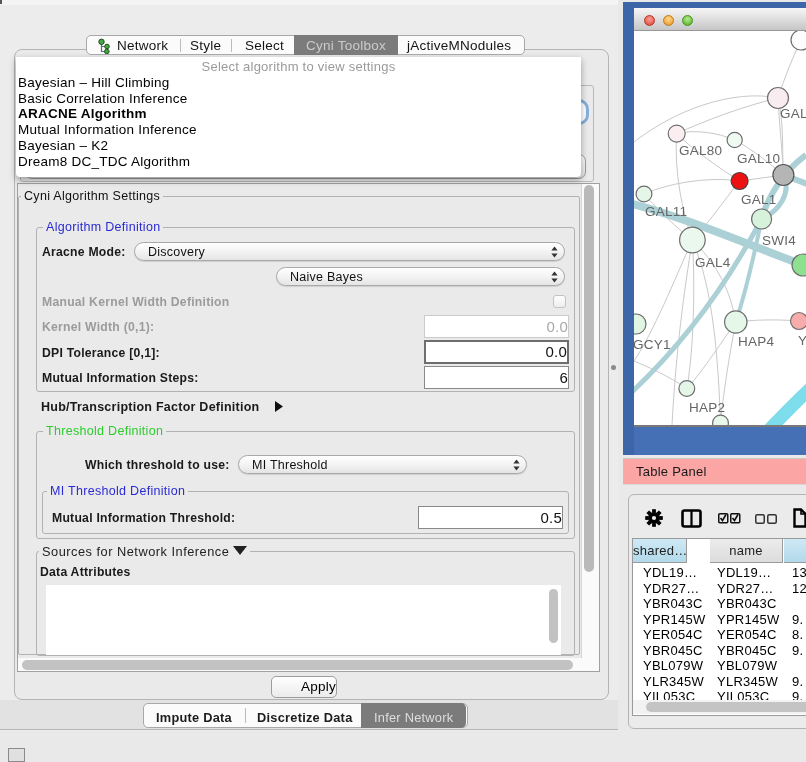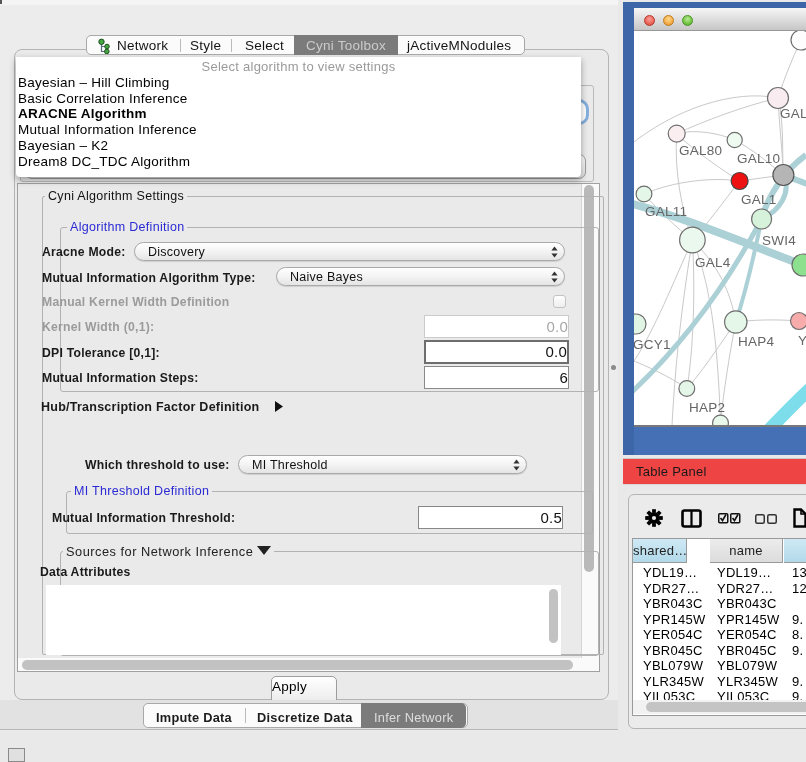--- a/index.html
+++ b/index.html
@@ -1,21 +1,21 @@
 <!DOCTYPE html>
 <html><head>
 <meta charset="utf-8">
 <style>
   * { margin:0; padding:0; box-sizing:border-box; }
   html,body { width:806px; height:762px; overflow:hidden; background:#e9e9e9;
     font-family:"Liberation Sans", sans-serif; letter-spacing:0.25px; }
   .abs { position:absolute; }
   .lbl { font-size:12.2px; font-weight:bold; color:#1a1a1a; white-space:nowrap; }
   .dis { color:#9b9b9b; }
-  .grp { position:absolute; border:1px solid #b2b2b2; border-radius:3px;margin-left:24px; }
+  .grp { position:absolute; border:1px solid #b2b2b2; border-radius:3px; }
   .gt  { position:absolute; top:-8px; background:#eaeaea; padding:0 3px; font-size:12.5px; white-space:nowrap; letter-spacing:0.3px; }
   .combo { position:absolute; border:1px solid #a9a9a9; border-radius:10px;
      background:linear-gradient(#ffffff,#f2f2f2 55%,#e4e4e4); box-shadow:0 1px 1px rgba(0,0,0,.12); }
   .combo .ct { position:absolute; left:13px; top:50%; transform:translateY(-50%); font-size:12.5px; color:#111; }
   .fld { position:absolute; background:#fff; font-size:15px; color:#111; text-align:right; padding-right:0; }
   .arrows { position:absolute; right:4px; top:50%; transform:translateY(-50%); }
 </style>
 </head>
 <body>
 
@@ -65,21 +65,20 @@
     <span class="gt" style="left:6px;color:#2a2ad4;">Algorithm Definition</span>
   </div>
   <span class="lbl abs" style="left:42px;top:245px;">Aracne Mode:</span>
   <div class="combo" style="left:134px;top:242px;width:431px;height:19px;">
     <span class="ct">Discovery</span>
     <svg class="arrows" width="11" height="13" viewBox="0 0 11 13">
         <path d="M5.5 1 L8.6 5 H2.4 Z" fill="#333"></path>
         <path d="M5.5 12 L8.6 8 H2.4 Z" fill="#333"></path>
       </svg>
   </div>
-  <span class="lbl abs" style="left:42px;top:271px;">Mutual Information Algorithm Type:</span>
   <div class="combo" style="left:276px;top:267px;width:289px;height:19px;">
     <span class="ct">Naive Bayes</span>
     <svg class="arrows" width="11" height="13" viewBox="0 0 11 13">
         <path d="M5.5 1 L8.6 5 H2.4 Z" fill="#333"></path>
         <path d="M5.5 12 L8.6 8 H2.4 Z" fill="#333"></path>
       </svg>
   </div>
   <span class="lbl dis abs" style="left:42px;top:295px;">Manual Kernel Width Definition</span>
   <div class="abs" style="left:553px;top:295px;width:13px;height:13px;border:1px solid #c3c3c3;border-radius:3px;background:linear-gradient(#fefefe,#eee);"></div>
   <span class="lbl dis abs" style="left:42px;top:320px;">Kernel Width (0,1):</span>
@@ -87,20 +86,23 @@
   <span class="lbl abs" style="left:42px;top:346px;">DPI Tolerance [0,1]:</span>
   <div class="fld" style="left:424px;top:340px;width:145px;height:24px;border:2px solid #6e6e6e;line-height:20px;">0.0</div>
   <span class="lbl abs" style="left:42px;top:371px;">Mutual Information Steps:</span>
   <div class="fld" style="left:424px;top:366px;width:145px;height:23px;border:1px solid #8a8a8a;line-height:21px;">6</div>
 
   <span class="lbl abs" style="left:41px;top:400px;font-size:12.5px;">Hub/Transcription Factor Definition</span>
   <svg class="abs" style="left:273px;top:400px;" width="12" height="13" viewBox="0 0 12 13">
       <path d="M2 1 L10 6.5 L2 12 Z" fill="#111"></path>
     </svg>
 
+  <div class="grp" style="left:36px;top:431px;width:539px;height:108px;">
+    <span class="gt" style="left:6px;color:#2ecc2e;">Threshold Definition</span>
+  </div>
   <span class="lbl abs" style="left:85px;top:458px;">Which threshold to use:</span>
   <div class="combo" style="left:238px;top:455px;width:289px;height:19px;">
     <span class="ct">MI Threshold</span>
     <svg class="arrows" width="11" height="13" viewBox="0 0 11 13">
         <path d="M5.5 1 L8.6 5 H2.4 Z" fill="#333"></path>
         <path d="M5.5 12 L8.6 8 H2.4 Z" fill="#333"></path>
       </svg>
   </div>
   <div class="grp" style="left:42px;top:491px;width:527px;height:43px;">
     <span class="gt" style="left:4px;color:#2a2ad4;">MI Threshold Definition</span>
@@ -110,21 +112,21 @@
 
   <div class="grp" style="left:36px;top:551px;width:539px;height:105px;">
     <span class="gt" style="left:2px;color:#222;font-size:12.8px;letter-spacing:0.5px;">Sources for Network Inference <svg width="14" height="9" viewBox="0 0 14 9" style="vertical-align:1px;">
           <path d="M0 0 H14 L7 9 Z" fill="#222"></path>
         </svg></span>
   </div>
   <span class="lbl abs" style="left:40px;top:565px;">Data Attributes</span>
   <div class="abs" style="left:46px;top:585px;width:515px;height:70px;background:#fff;"></div>
   <div class="abs" style="left:549px;top:589px;width:9px;height:54px;background:#c2c2c2;border-radius:4.5px;"></div>
 
-  <div class="abs" style="left:271px;top:676px;width:66px;height:28px;border:1px solid #9d9d9d;border-radius:5px;background:linear-gradient(#ffffff,#ebebeb);text-align:left;font-size:13.5px;color:#000;line-height:19px;">Apply</div>
+  <div class="abs" style="left:271px;top:676px;width:66px;height:22px;border:1px solid #9d9d9d;border-radius:5px;background:linear-gradient(#ffffff,#ebebeb);text-align:right;font-size:13.5px;color:#000;line-height:19px;">Apply</div>
 
   <div class="abs" style="left:0;top:700px;width:618px;height:30px;background:#e2e2e2;border-bottom:1px solid #b5b5b5;"></div>
   <div class="abs" style="left:143px;top:703px;width:325px;height:25px;background:#fbfbfb;border:1px solid #a8a8a8;border-radius:5px;"></div>
   <span class="abs" style="left:156px;top:710px;font-size:12.8px;font-weight:bold;color:#1c1c1c;">Impute Data</span>
   <div class="abs" style="left:245px;top:708px;width:1px;height:15px;background:#bbb;"></div>
   <span class="abs" style="left:257px;top:710px;font-size:12.8px;font-weight:bold;color:#1c1c1c;">Discretize Data</span>
   <div class="abs" style="left:361px;top:703px;width:105px;height:25px;background:#7b7b7b;border-radius:0 5px 5px 0;">
     <span class="abs" style="left:13px;top:7px;font-size:12.8px;color:#dedede;">Infer Network</span>
   </div>
 
@@ -212,21 +214,21 @@
       <text x="-1" y="318">GCY1</text>
       <text x="104" y="315">HAP4</text>
       <text x="164" y="313.5">Y</text>
       <text x="55" y="381">HAP2</text>
     </g>
   </svg>
   <div class="abs" style="left:11px;top:423px;width:172px;height:2px;background:#787878;"></div>
   <div class="abs" style="left:11px;top:425px;width:172px;height:28px;background:#4670b5;"></div>
 </div>
 
-<div class="abs" style="left:623px;top:458px;width:183px;height:27px;background:#ef4444;border-top:1px solid #cacaca;border-bottom:1px solid #d8d8d8;">
+<div class="abs" style="left:623px;top:458px;width:183px;height:27px;background:#fca5a5;border-top:1px solid #cacaca;border-bottom:1px solid #d8d8d8;">
   <span class="abs" style="left:13px;top:5px;font-size:13px;color:#1a1a1a;">Table Panel</span>
 </div>
 <div class="abs" style="left:628px;top:494px;width:185px;height:235px;background:#ebebeb;border:1px solid #b4b4b4;border-radius:6px;"></div>
 
 <svg class="abs" style="left:645px;top:509px;" width="18" height="18" viewBox="0 0 18 18">
   <g fill="#000">
       <circle cx="9" cy="9" r="6"></circle>
   <g>
     <rect x="7.1" y="0.2" width="3.8" height="3.4"></rect>
         <rect x="7.1" y="14.4" width="3.8" height="3.4"></rect>

